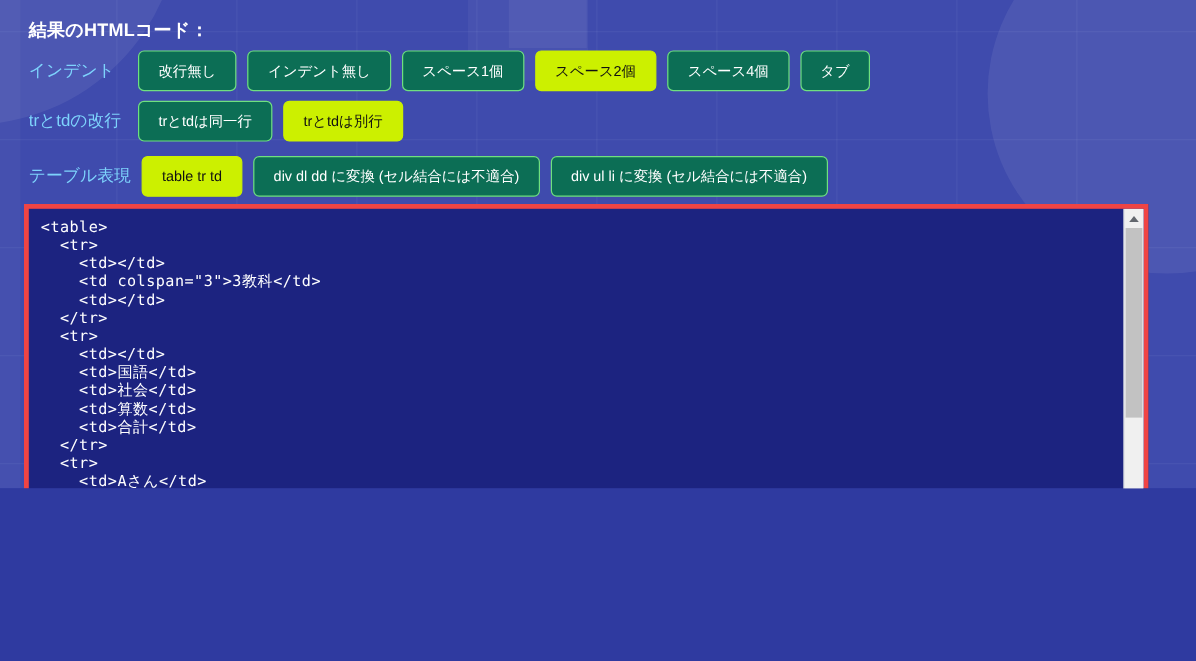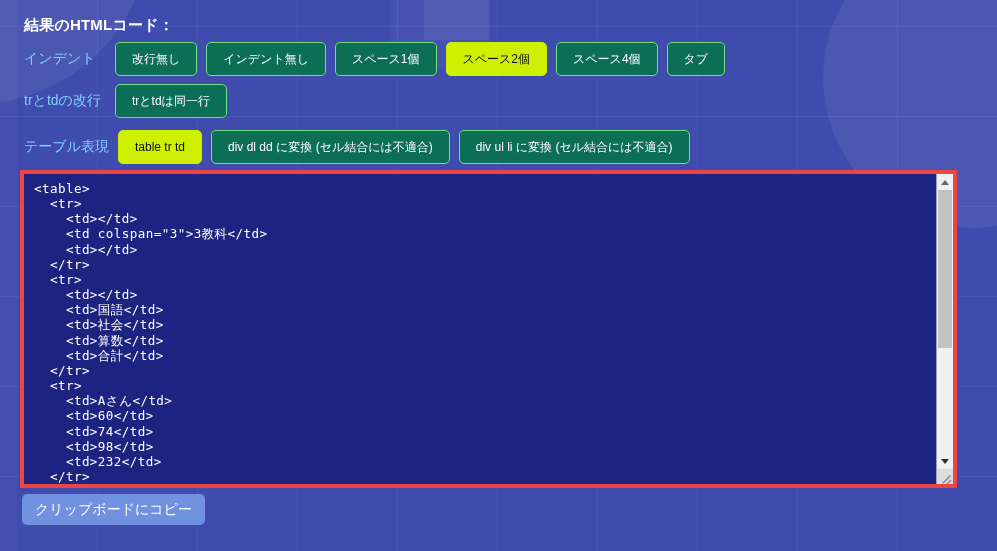--- a/index.html
+++ b/index.html
@@ -3,21 +3,21 @@
 <meta charset="utf-8">
 <style>
   html, body {
     margin: 0;
     padding: 0;
     background: #2f3aa0;
   }
   #app {
     position: relative;
     width: 997px;
-    height: 551px;
+    height: 407px;
     overflow: hidden;
     background: #3f4bad;
     font-family: "Liberation Sans", "DejaVu Sans", sans-serif;
   }
   
   .bg-grid {
     position: absolute;
     inset: 0;
     background-image:
       linear-gradient(to right, rgba(255,255,255,0.055) 1px, transparent 1px),
@@ -255,20 +255,21 @@
       <span class="opt-btn off">インデント無し</span>
       <span class="opt-btn off">スペース1個</span>
       <span class="opt-btn on">スペース2個</span>
       <span class="opt-btn off">スペース4個</span>
       <span class="opt-btn off">タブ</span>
     </div>
 
     <div class="opt-row row-trtd">
       <span class="row-label">trとtdの改行</span>
       <span class="opt-btn off">trとtdは同一行</span>
+      <span class="opt-btn on">trとtdは別行</span>
     </div>
 
     <div class="opt-row row-table">
       <span class="row-label">テーブル表現</span>
       <span class="opt-btn on">table tr td</span>
       <span class="opt-btn off">div dl dd に変換 (セル結合には不適合)</span>
       <span class="opt-btn off">div ul li に変換 (セル結合には不適合)</span>
     </div>
 
     <div class="code-wrap">

